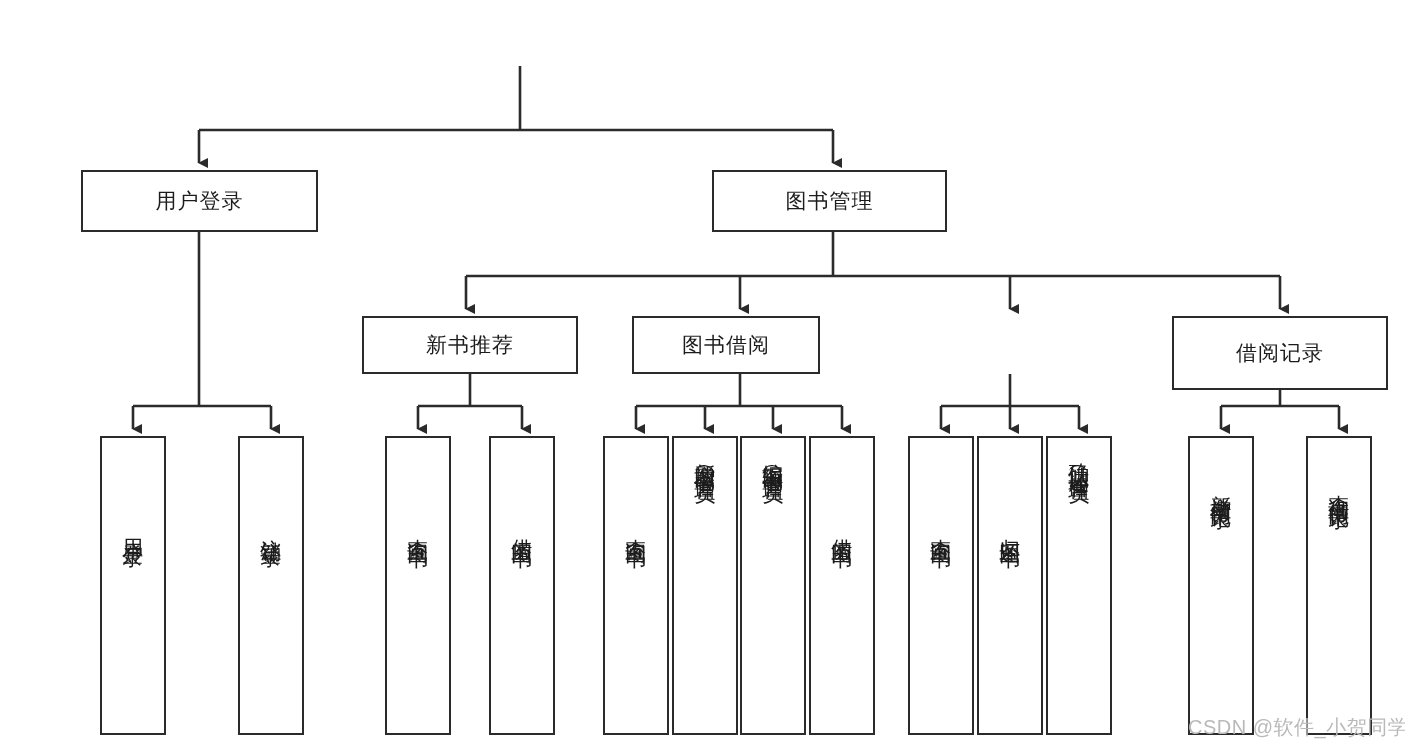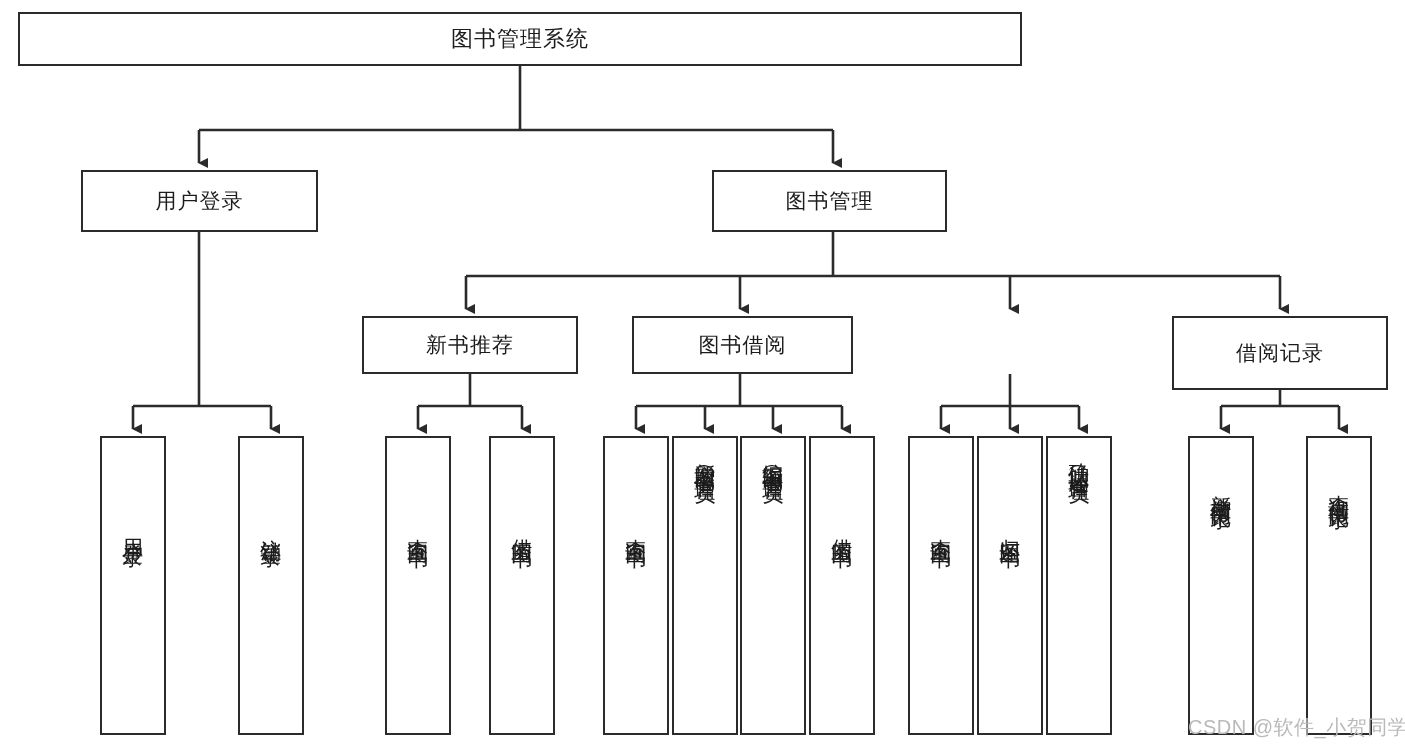--- a/index.html
+++ b/index.html
@@ -108,35 +108,32 @@
       <path d="M1010,406 L1010,429" marker-end="url(#arrow)"></path>
       <path d="M1079,406 L1079,429" marker-end="url(#arrow)"></path>
 
       <path d="M1280,374 L1280,406"></path>
       <path d="M1221,406 L1339,406"></path>
       <path d="M1221,406 L1221,429" marker-end="url(#arrow)"></path>
       <path d="M1339,406 L1339,429" marker-end="url(#arrow)"></path>
     </g>
   </svg>
 
-  <div class="node h-node root" style="left:18px;top:12px;width:1004px;height:54px;">
-    <span class="lbl">图书管理系统</span>
-  </div>
 
   <div class="node h-node" style="left:81px;top:170px;width:237px;height:62px;">
     <span class="lbl">用户登录</span>
   </div>
   <div class="node h-node" style="left:712px;top:170px;width:235px;height:62px;">
     <span class="lbl">图书管理</span>
   </div>
 
   <div class="node h-node" style="left:362px;top:316px;width:216px;height:58px;">
     <span class="lbl">新书推荐</span>
   </div>
-  <div class="node h-node" style="left:632px;top:316px;width:221px;height:58px;">
+  <div class="node h-node" style="left:632px;top:316px;width:188px;height:58px;">
     <span class="lbl">图书借阅</span>
   </div>
   <div class="node h-node" style="left:1172px;top:316px;width:216px;height:74px;">
     <span class="lbl">借阅记录</span>
   </div>
 
   <div class="node v-node" style="left:100px;top:436px;width:66px;height:299px;padding-top:84px;">
     <span class="lbl">用户登录</span>
   </div>
   <div class="node v-node" style="left:238px;top:436px;width:66px;height:299px;padding-top:84px;">

